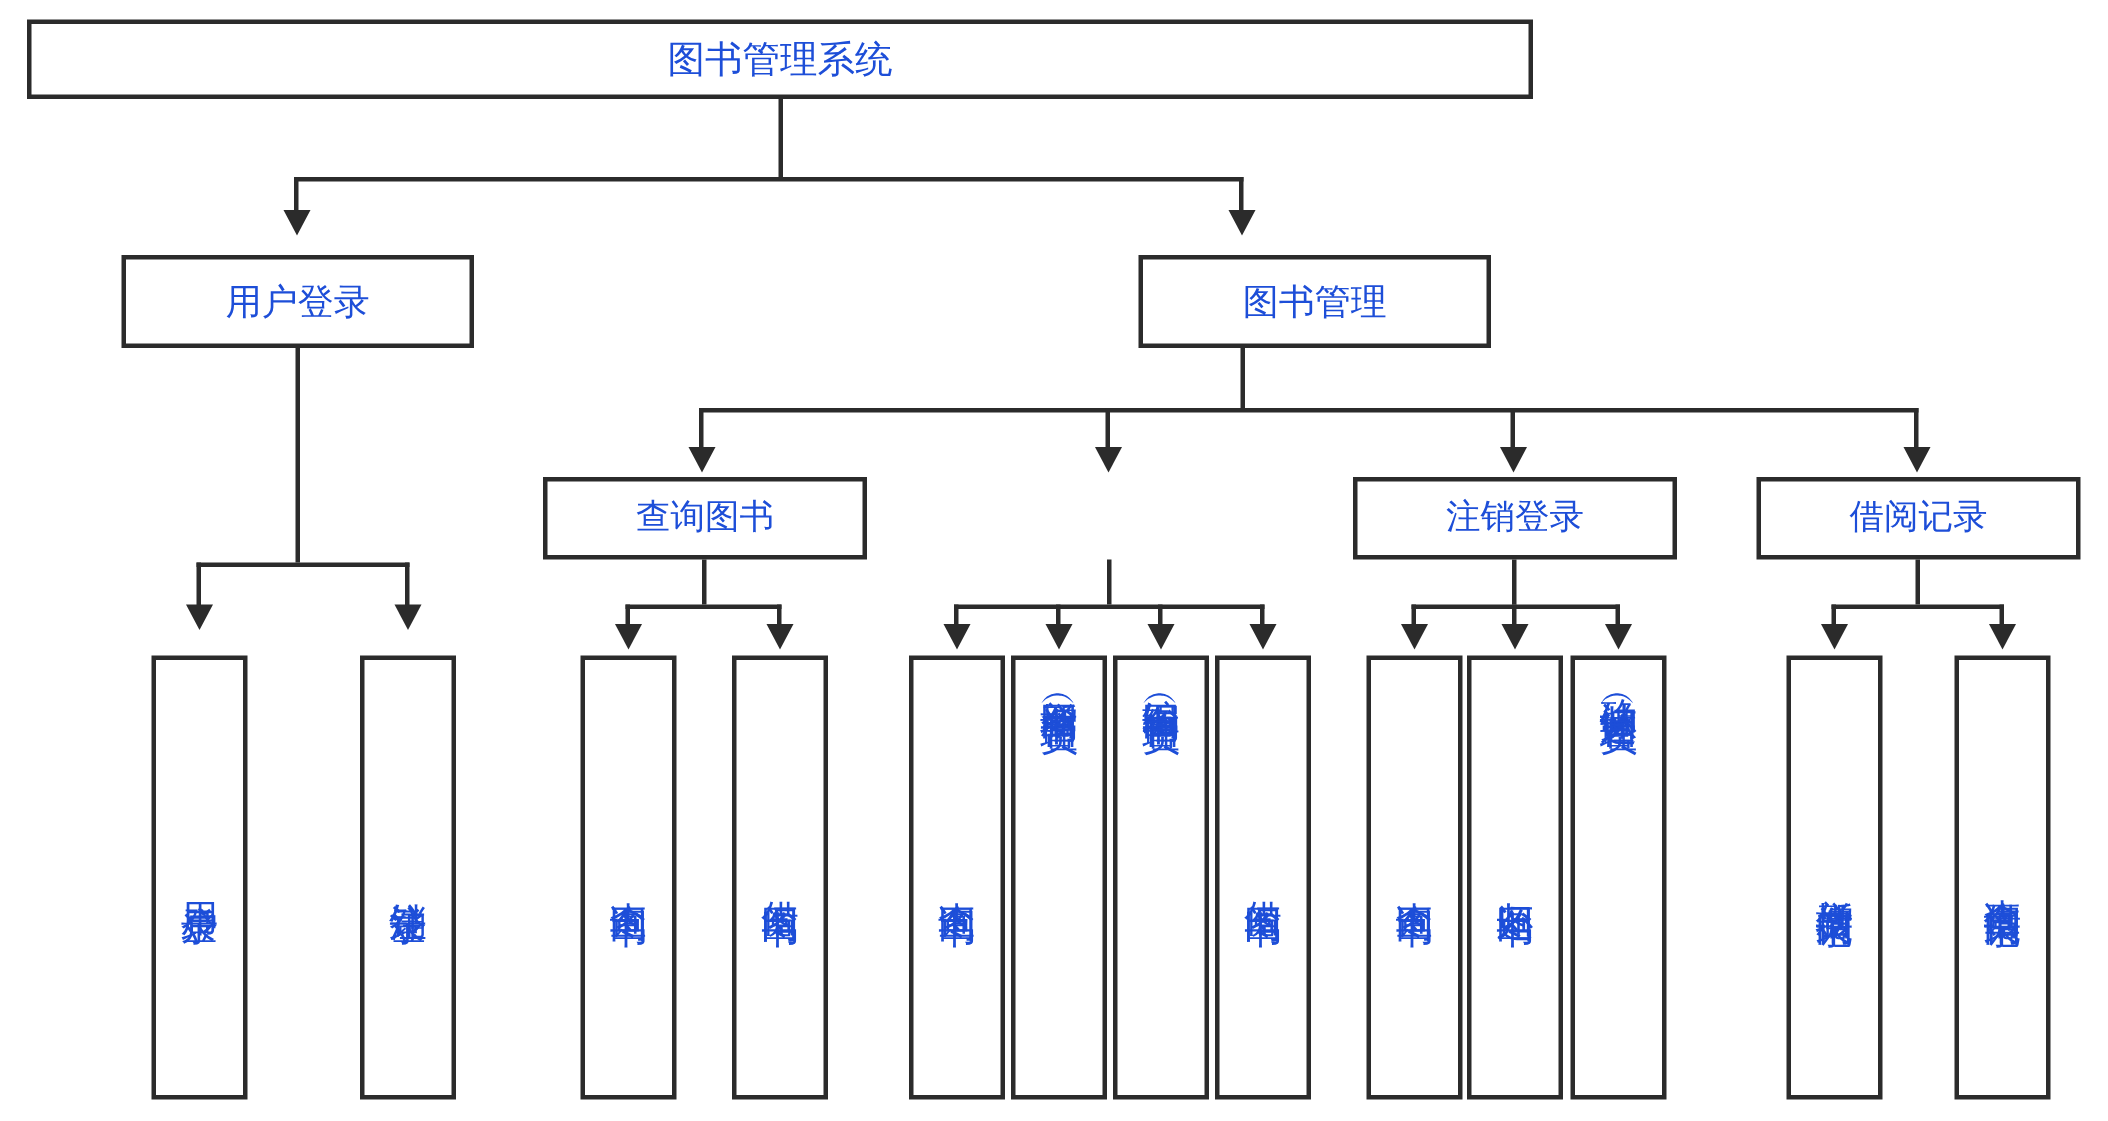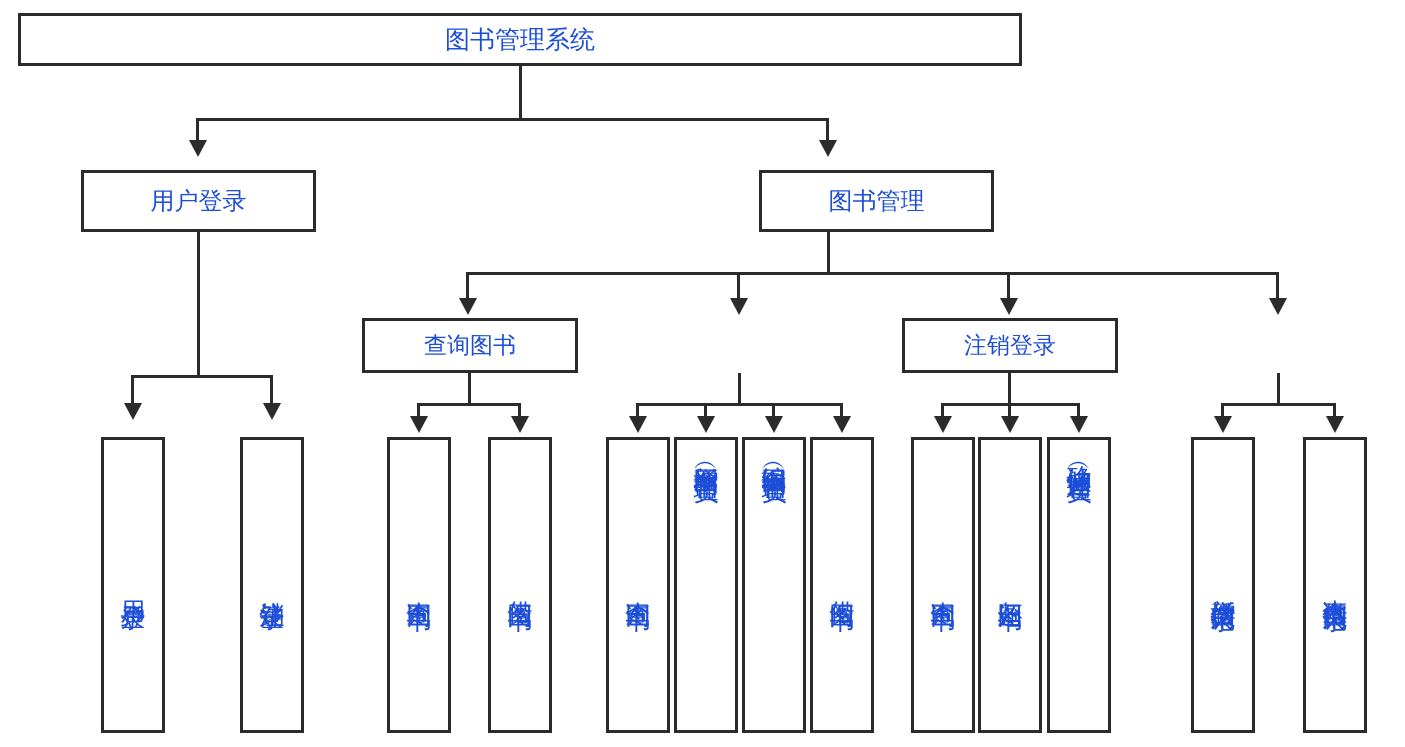--- a/index.html
+++ b/index.html
@@ -133,20 +133,23 @@
   <div class="arrow" style="left:1000px; top:298px;"></div>
 
   <div class="edge edge-v" style="left:1276px; top:272px; width:3px; height:28px;"></div>
   <div class="arrow" style="left:1269px; top:298px;"></div>
 
   <div class="node node-l3" style="left:362px; top:318px; width:216px; height:55px;">
     <span>查询图书</span>
   </div>
   <div class="node node-l3" style="left:902px; top:318px; width:216px; height:55px;">
     <span>注销登录</span>
+  </div>
+  <div class="node node-l3" style="left:1171px; top:318px; width:216px; height:55px;">
+    <span>借阅记录</span>
   </div>
 
   <div class="edge edge-v" style="left:468px; top:373px; width:3px; height:30px;"></div>
   <div class="edge edge-h" style="left:417px; top:403px; width:104px; height:3px;"></div>
   <div class="edge edge-v" style="left:417px; top:403px; width:3px; height:16px;"></div>
   <div class="arrow" style="left:410px; top:416px;"></div>
   <div class="edge edge-v" style="left:518px; top:403px; width:3px; height:16px;"></div>
   <div class="arrow" style="left:511px; top:416px;"></div>
 
   <div class="edge edge-v" style="left:738px; top:373px; width:3px; height:30px;"></div>

